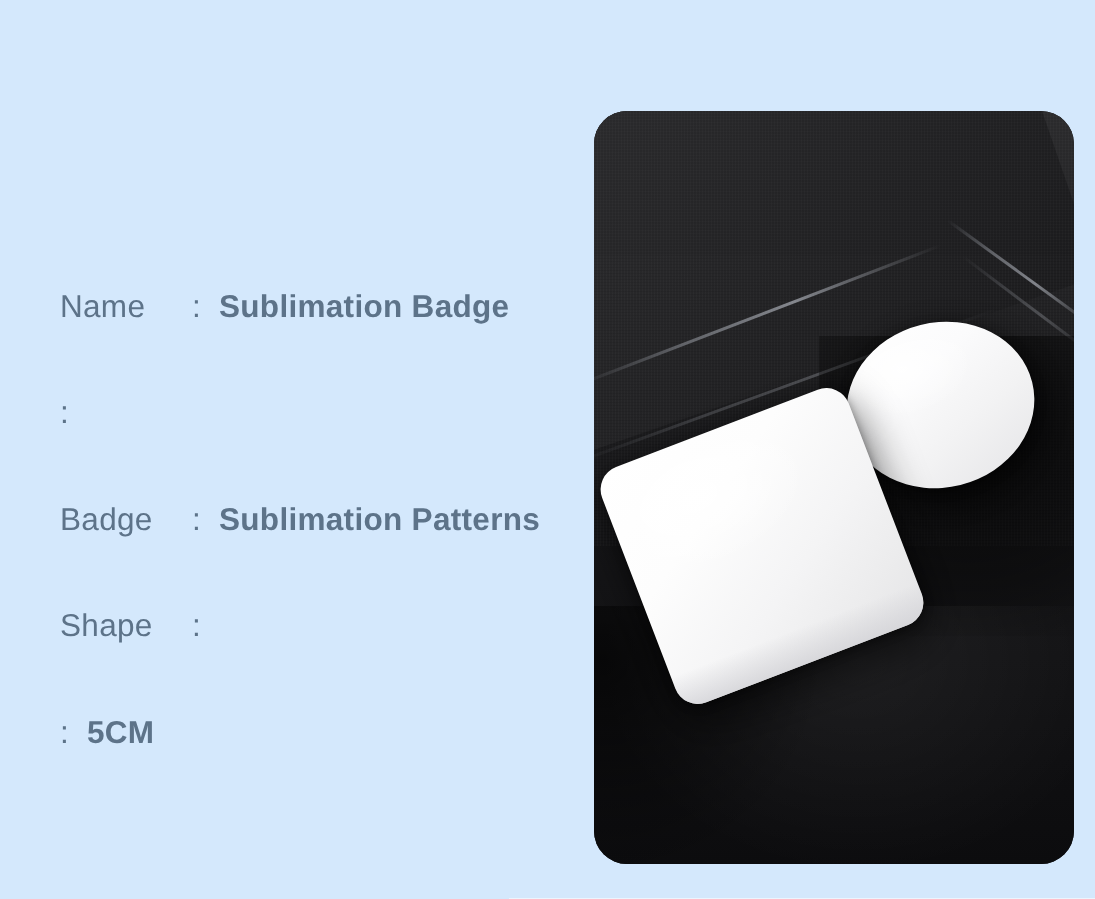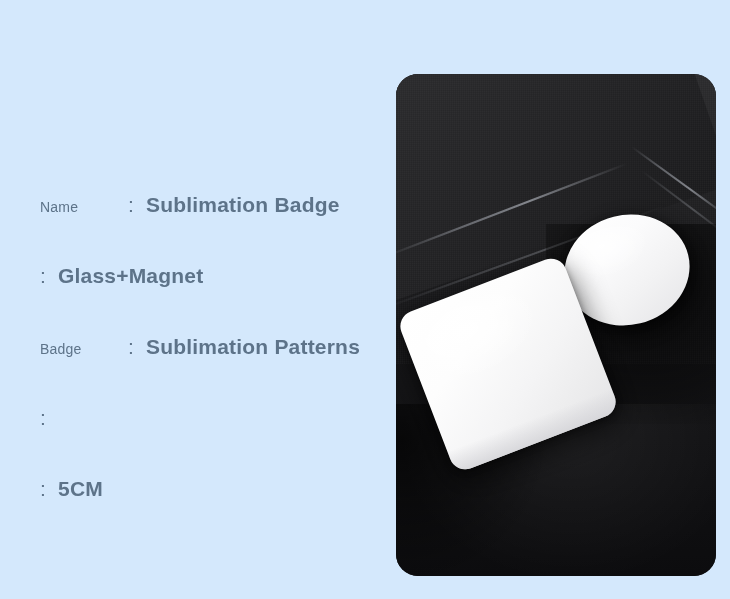--- a/index.html
+++ b/index.html
@@ -30,21 +30,21 @@
     width: 350px;
   }
   .spec-row {
     display: flex;
     align-items: baseline;
     height: 71px;
   }
   .spec-label {
     width: 88px;
     flex: 0 0 88px;
-    font-size: 14px;
+    font-size: 21px;
     color: #5d7389;
     letter-spacing: 0.2px;
     white-space: nowrap;
   }
   .spec-colon {
     width: 18px;
     flex: 0 0 18px;
     font-size: 21px;
     color: #5d7389;
     text-align: left;
@@ -227,30 +227,30 @@
   <div id="spec-list">
 
     <div class="spec-row">
       <span class="spec-label">Name</span>
       <span class="spec-colon">:</span>
       <span class="spec-value">Sublimation Badge</span>
     </div>
 
     <div class="spec-row">
       <span class="spec-colon">:</span>
-      <span class="spec-value">Glass+Magnet</span>
     </div>
 
     <div class="spec-row">
       <span class="spec-label">Badge</span>
       <span class="spec-colon">:</span>
       <span class="spec-value">Sublimation Patterns</span>
     </div>
 
     <div class="spec-row">
+      <span class="spec-label">Shape</span>
       <span class="spec-colon">:</span>
     </div>
 
     <div class="spec-row">
       <span class="spec-colon">:</span>
       <span class="spec-value">5CM</span>
     </div>
 
   </div>
 

